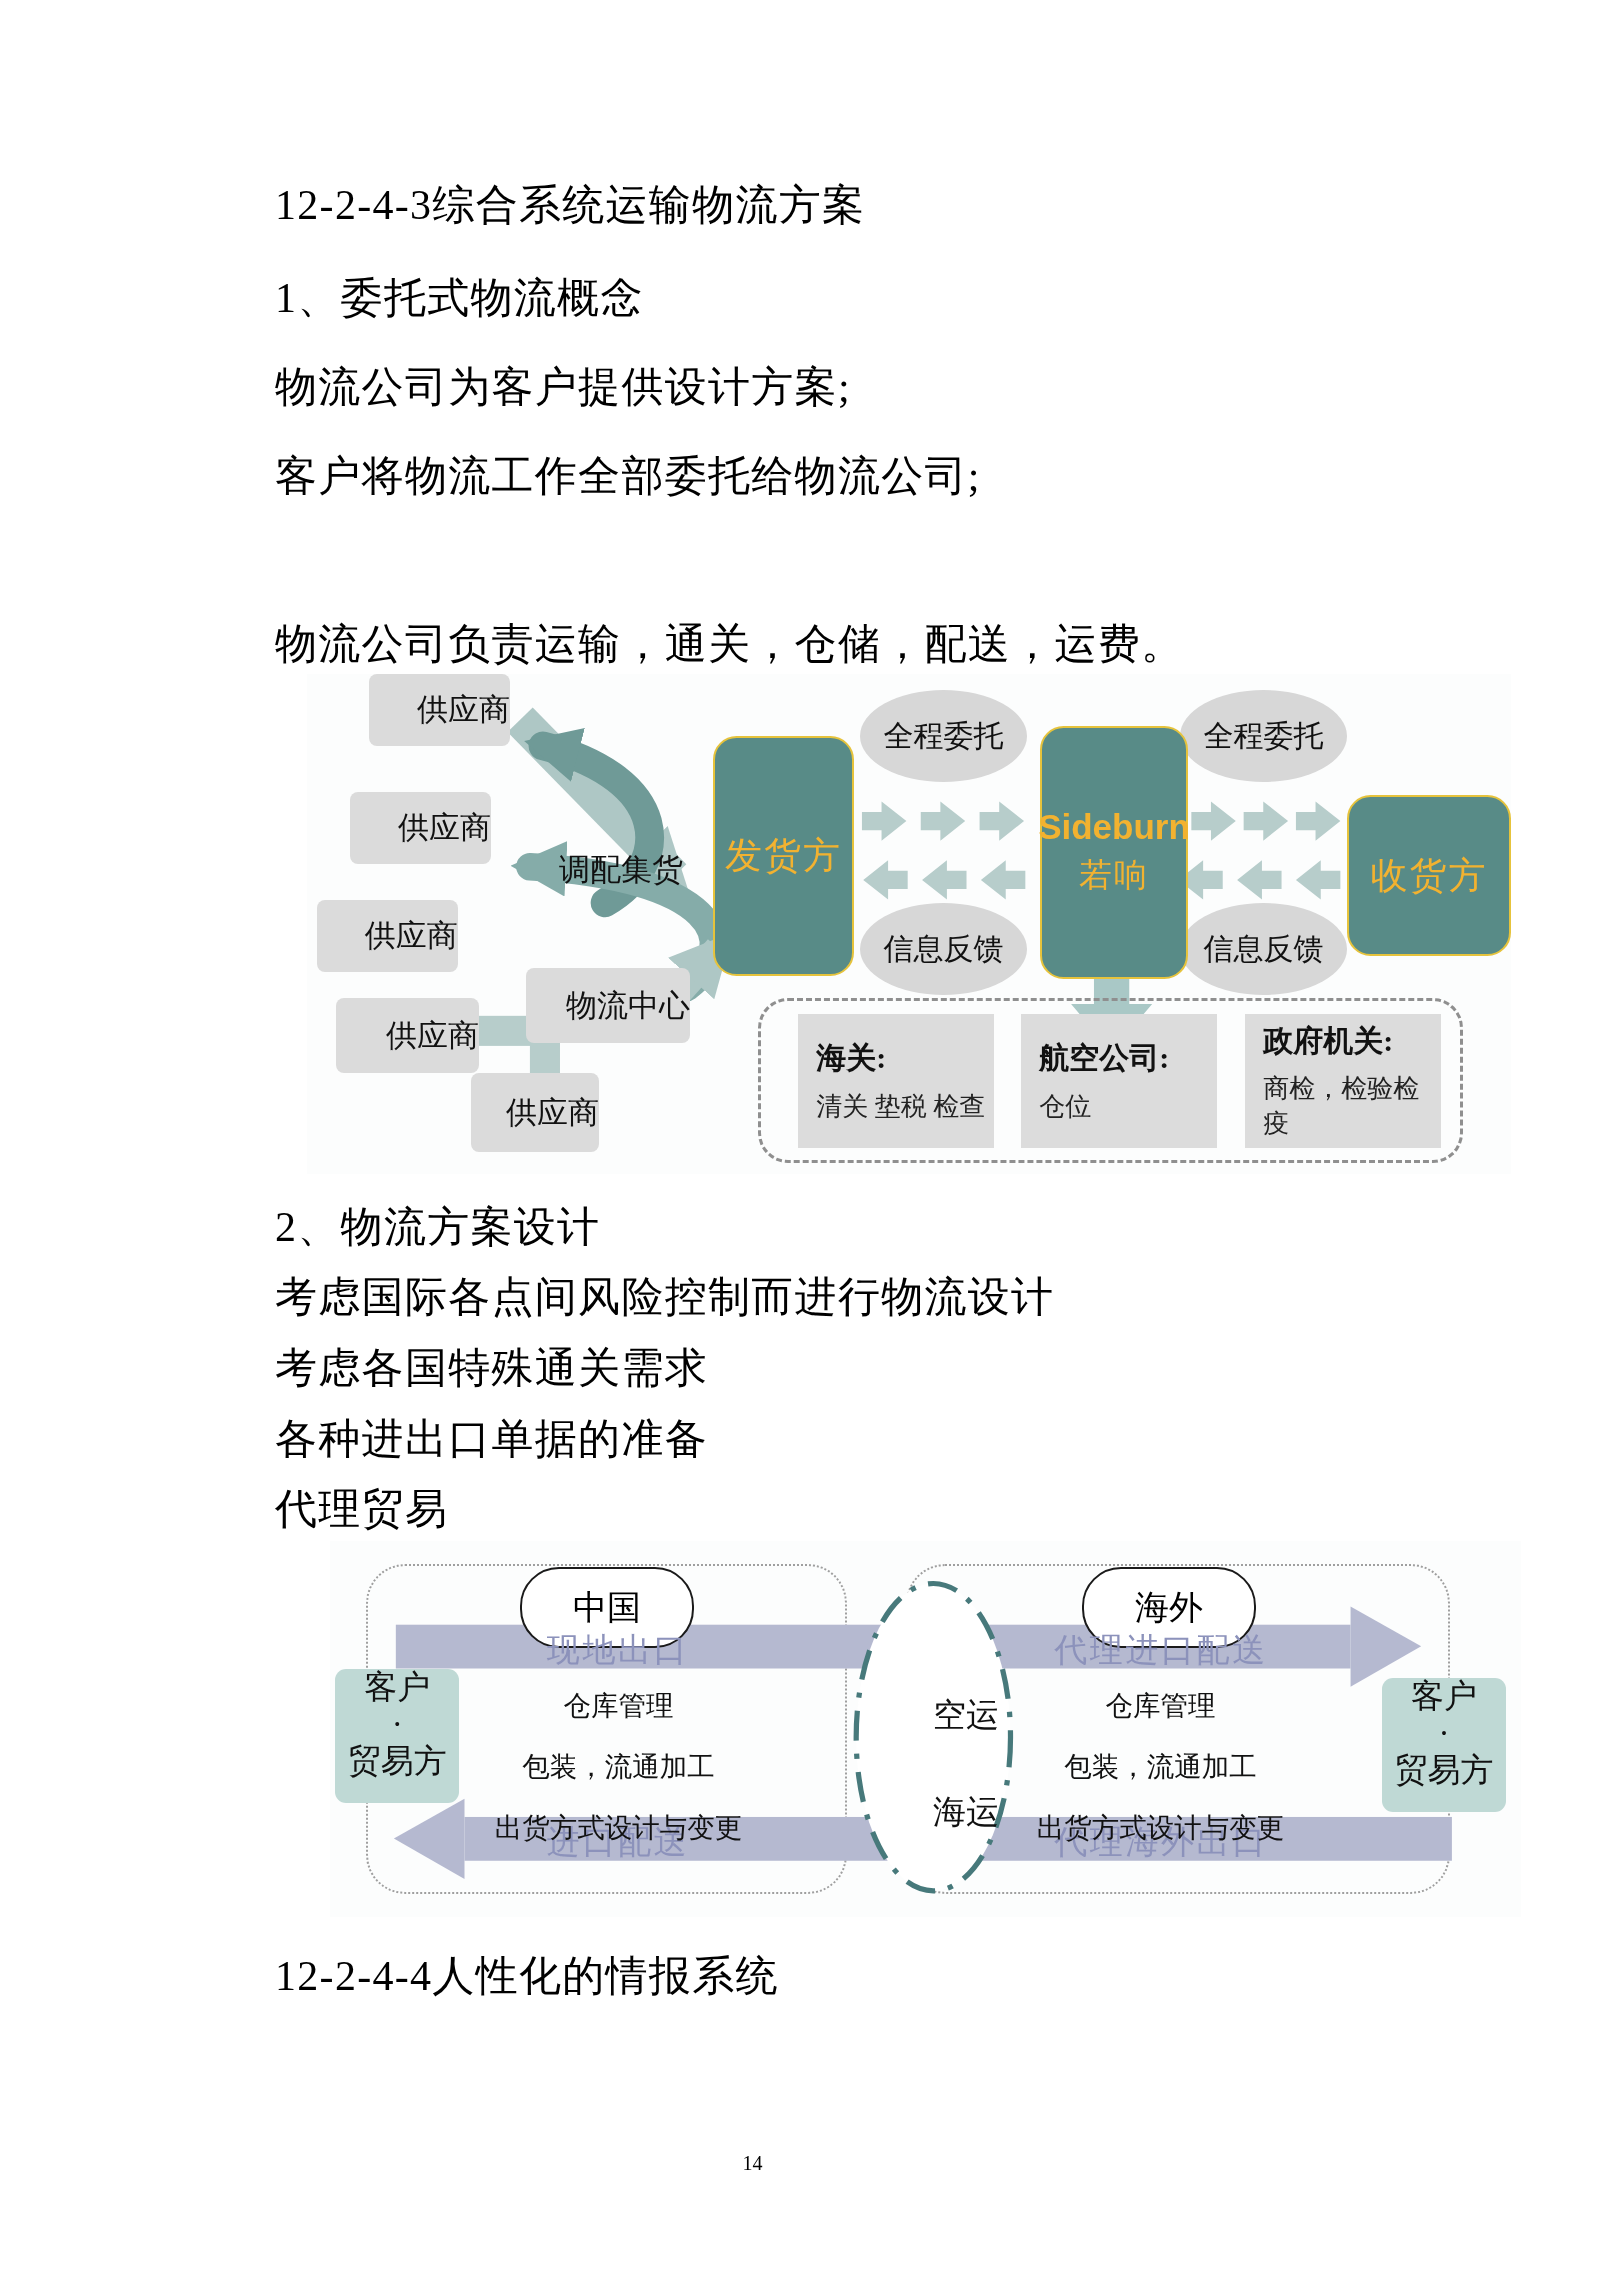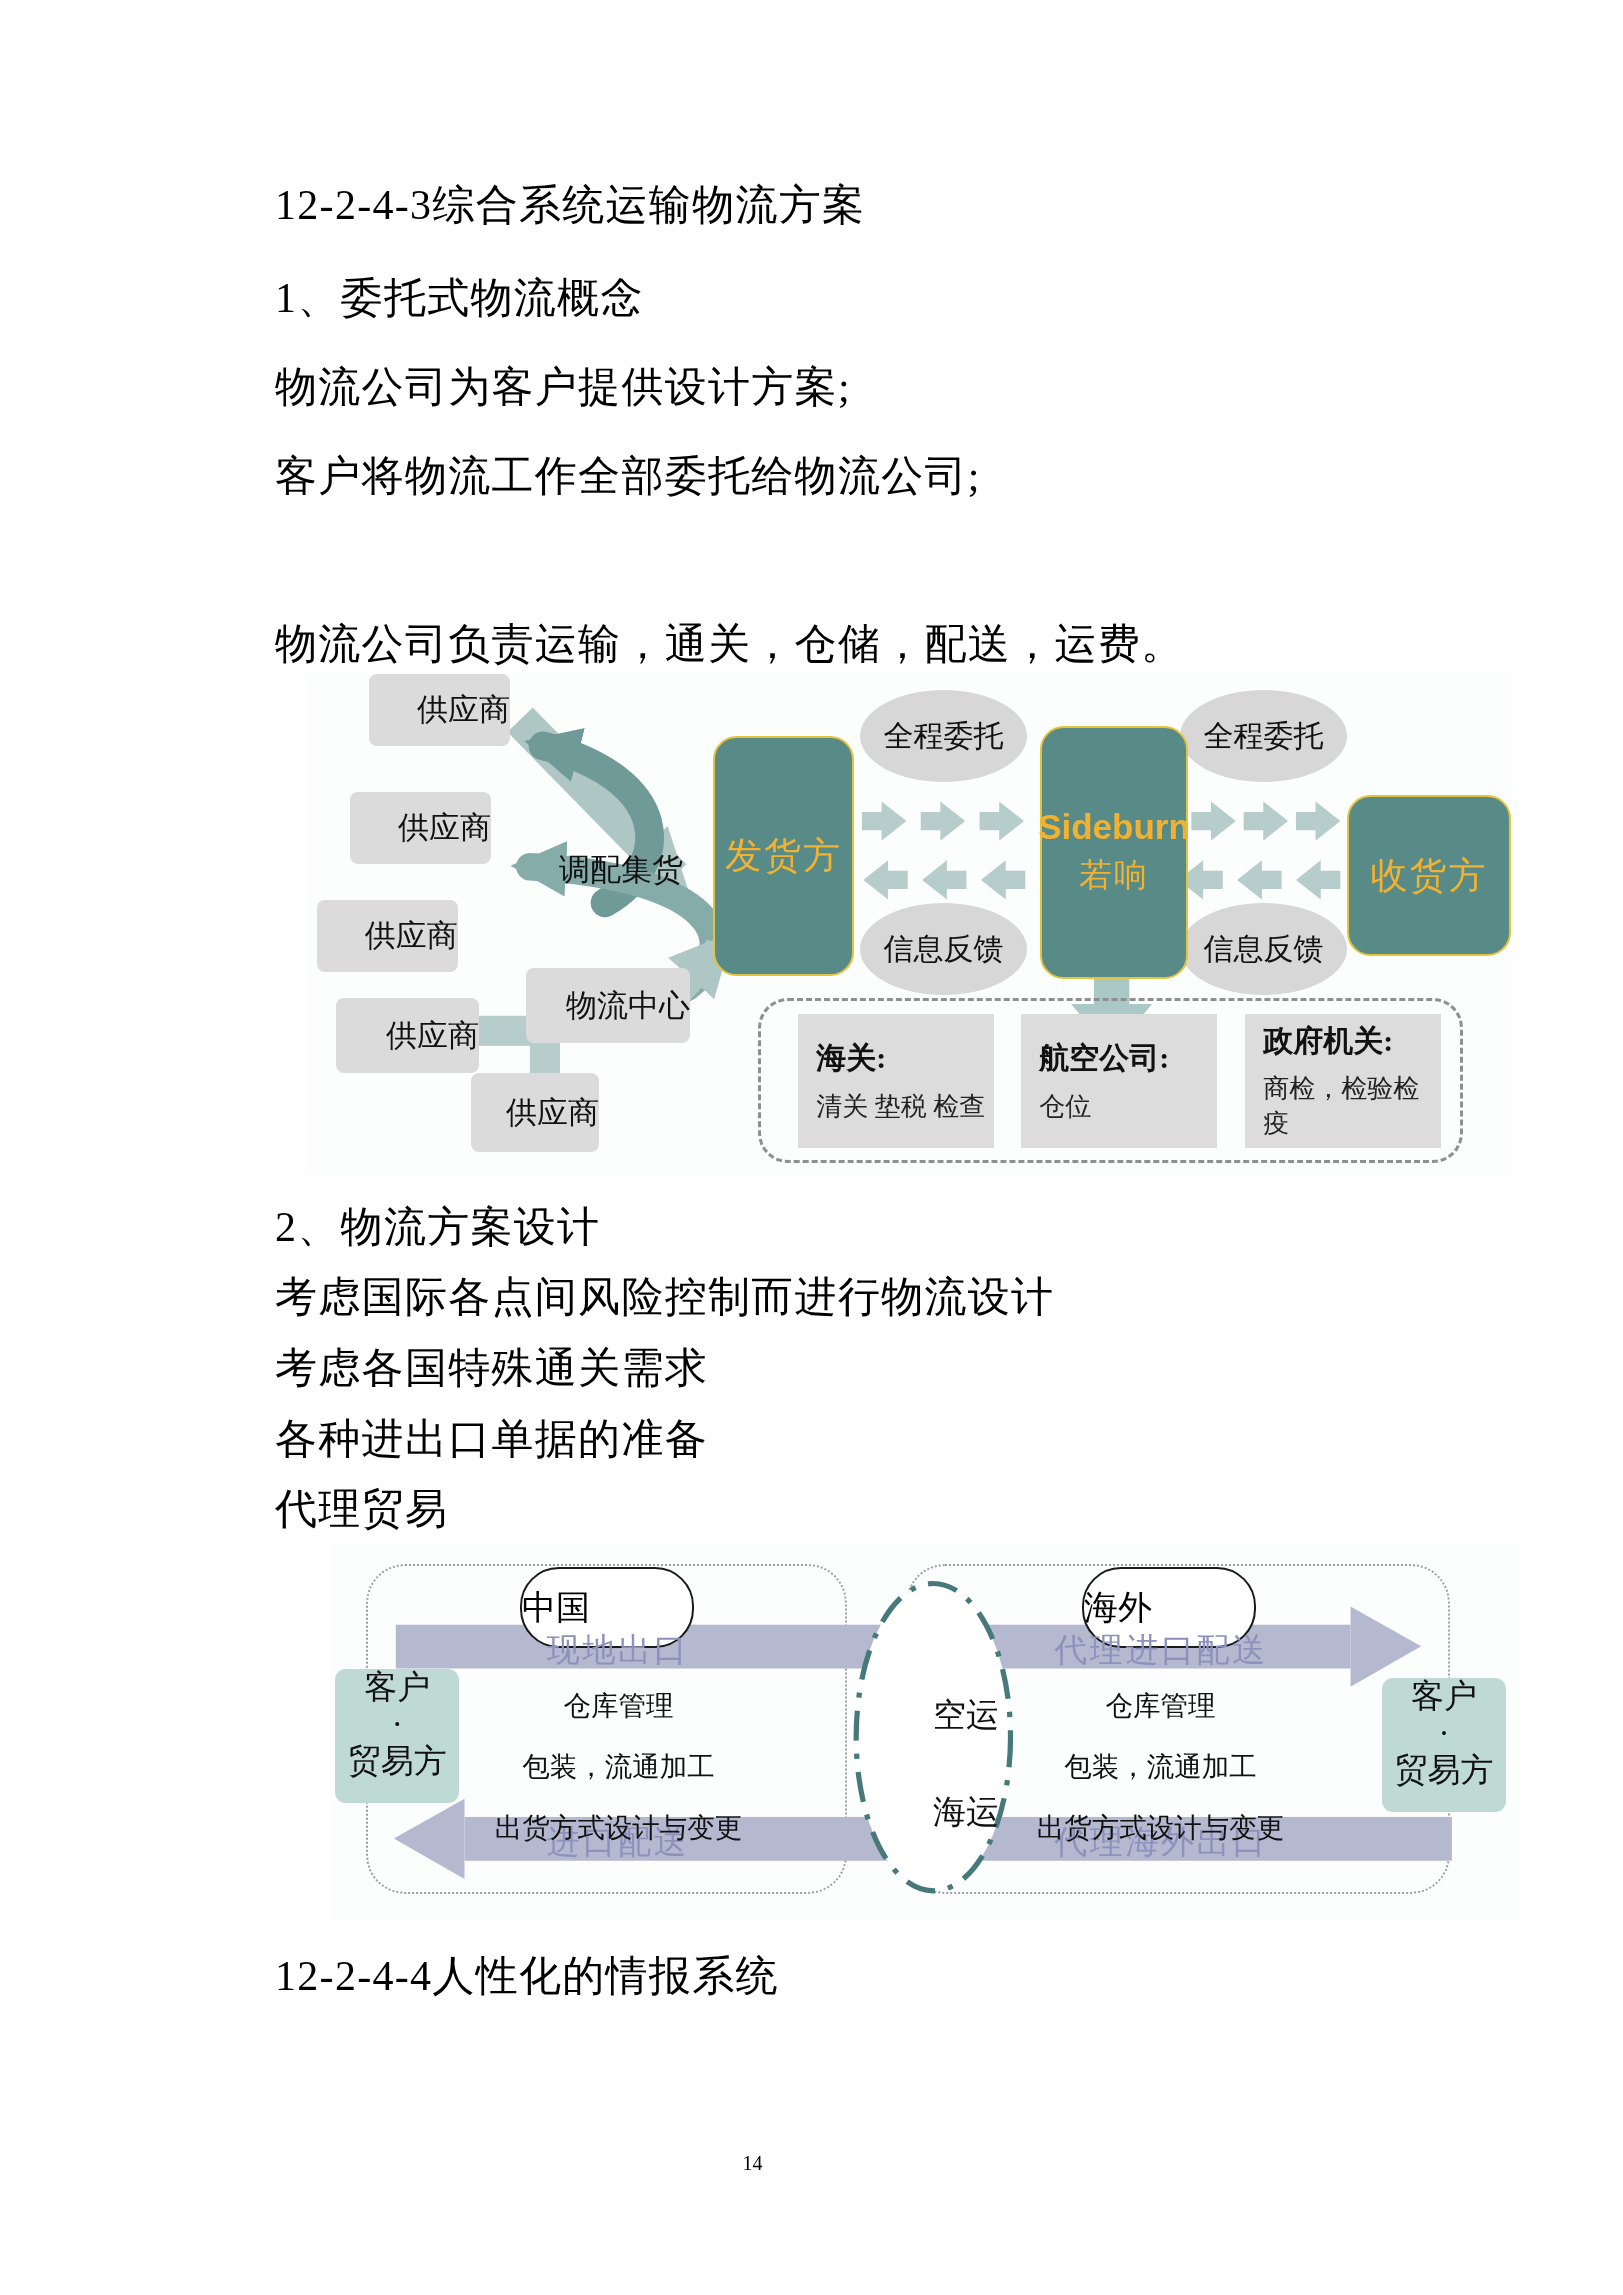--- a/index.html
+++ b/index.html
@@ -25,21 +25,21 @@
         display:flex;flex-direction:column;justify-content:center;}
   .infobox .t{font-size:30px;font-weight:bold;color:#111;}
   .infobox .s{font-size:26px;color:#222;margin-top:9.2px;}
   .sideburn-en{font-family:"Liberation Sans","DejaVu Sans",sans-serif;font-weight:bold;font-size:35px;letter-spacing:0;}
   .sideburn-cn{font-size:33px;margin-top:5.2px;}
   
   .d2{position:absolute;left:330px;top:1541px;width:1191px;height:376px;background:#fcfdfd;}
   .d2 .lyr{position:absolute;left:0;top:0;width:100%;height:100%;}
   .dotrect{position:absolute;border:2.6px dotted #9f9f9f;border-radius:39px;box-sizing:border-box;}
   .pill{position:absolute;width:170px;height:77px;background:#fff;border:2.6px solid #1a1a1a;border-radius:39px;
-        display:flex;align-items:center;justify-content:flex-start;font-size:34px;}
+        display:flex;align-items:center;justify-content:center;font-size:34px;}
   .clientbox{position:absolute;width:124px;height:134px;background:#bfd9d5;border-radius:11px;
         display:flex;flex-direction:column;align-items:center;font-size:33px;line-height:37px;color:#111;}
   .alabel{position:absolute;width:406px;text-align:center;font-size:33px;color:#8c92bb;letter-spacing:2.6px;white-space:nowrap;}
   .svcrow{position:absolute;width:419px;text-align:center;font-size:27.5px;color:#111;white-space:nowrap;}
   .transport{position:absolute;left:538px;width:131px;text-align:right;font-size:33px;color:#111;}
   .pagenum{position:absolute;left:0;top:2152px;width:1505px;text-align:center;font-size:20px;}
 </style>
 </head>
 <body>
 

